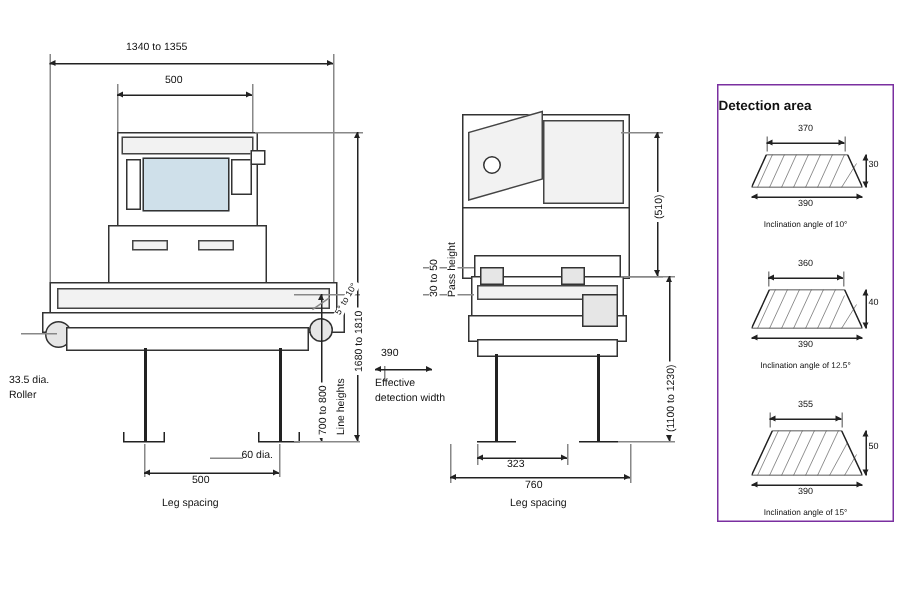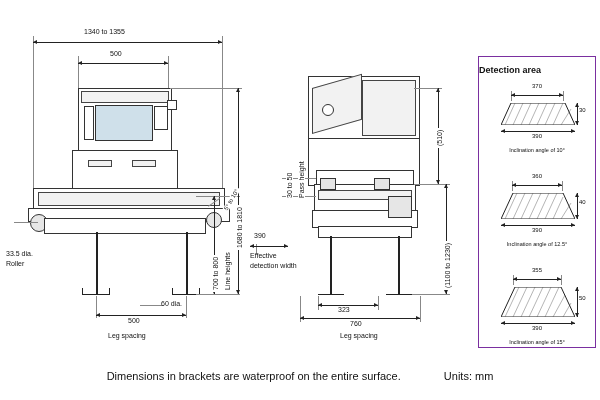--- a/index.html
+++ b/index.html
@@ -266,18 +266,14 @@
         </g>
       </svg>
       <div class="det-side" style="left:100px;top:28px;">50</div>
       <div class="arrowvert" style="left:98px;top:20px;height:30px;"></div>
       <div class="arrowline" style="left:22px;top:56px;width:74px;"></div>
       <div class="det-bot" style="left:0;width:116px;top:58px;">390</div>
       <div class="det-cap" style="top:72px;">Inclination angle of 15°</div>
     </div>
   </div>
 
-  <div id="caption">
-    <span>Dimensions in brackets are waterproof on the entire surface.</span>
-    <span class="units">Units: mm</span>
-  </div>
 
 </div>
 
 </body></html>

